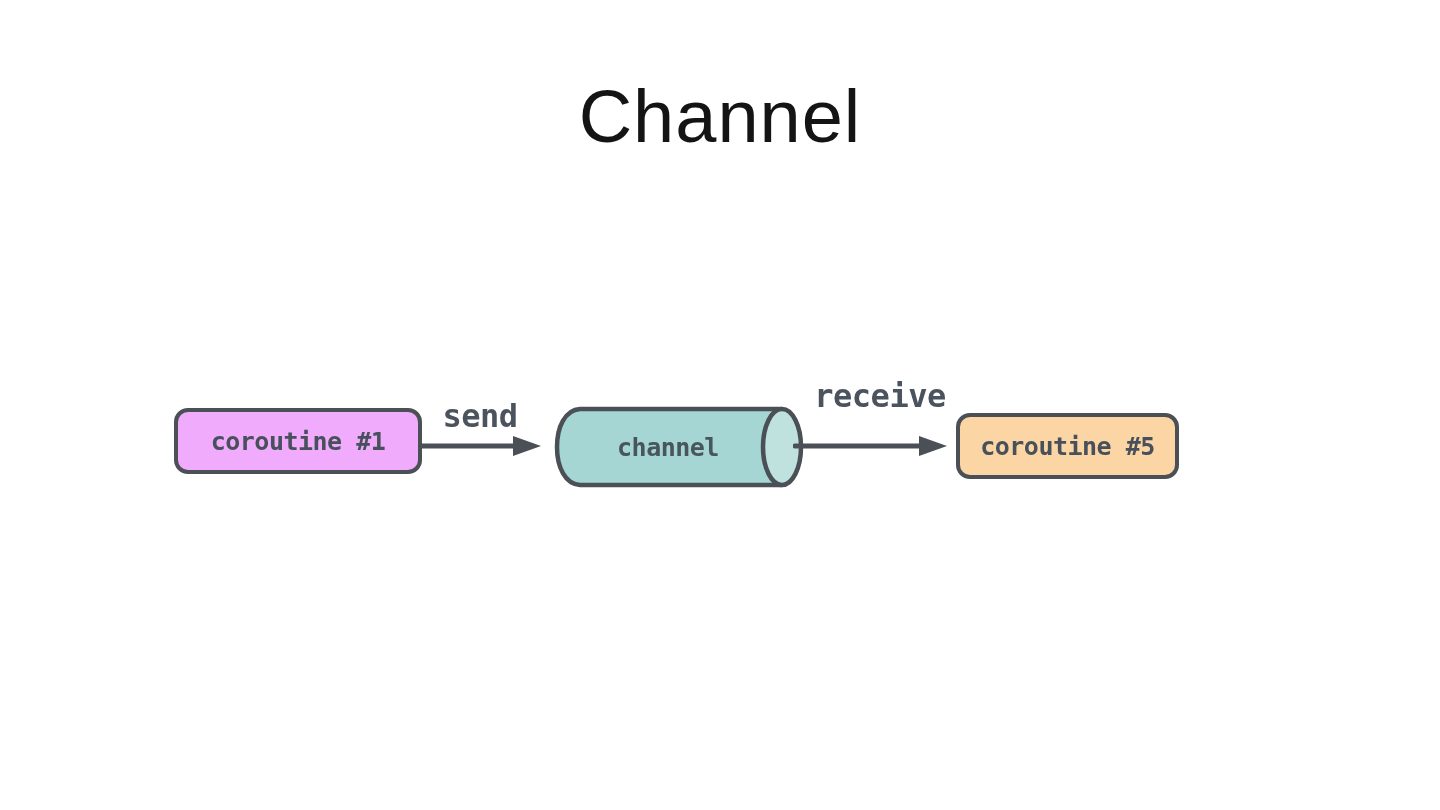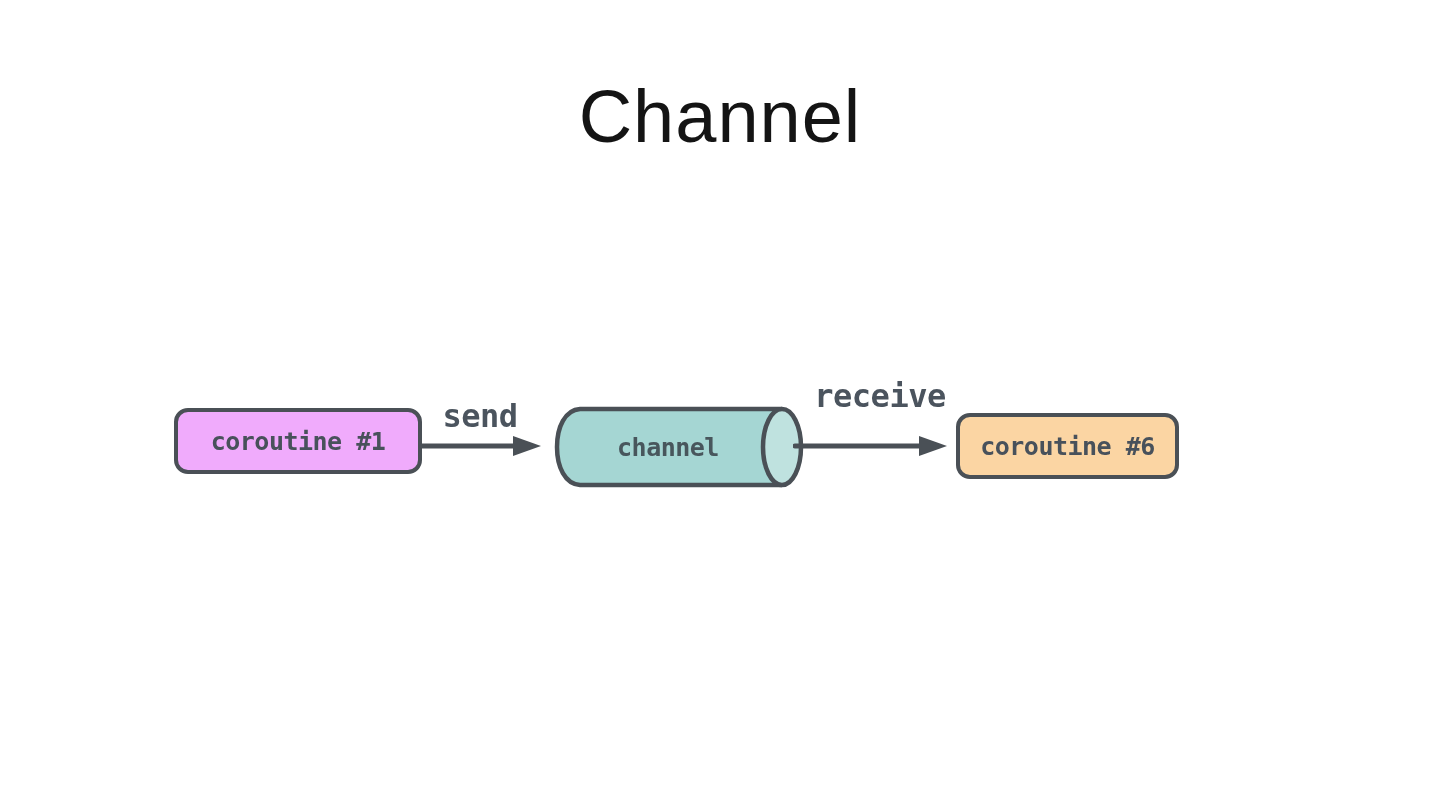--- a/index.html
+++ b/index.html
@@ -121,16 +121,16 @@
   </svg>
   <div class="cylinder-label">channel</div>
 
   <div class="arrow-label label-receive">receive</div>
   <svg class="arrow-svg arrow-receive" viewBox="0 0 156 24">
     <line x1="2" y1="12" x2="128" y2="12" stroke="#4a5056" stroke-width="5" stroke-linecap="round"></line>
     <polygon points="126,2 154,12 126,22" fill="#4a5056"></polygon>
   </svg>
 
   <div class="node-box box-orange">
-    <span>coroutine #6</span>
+    <span>coroutine #5</span>
   </div>
 
 </div>
 
 </body></html>

